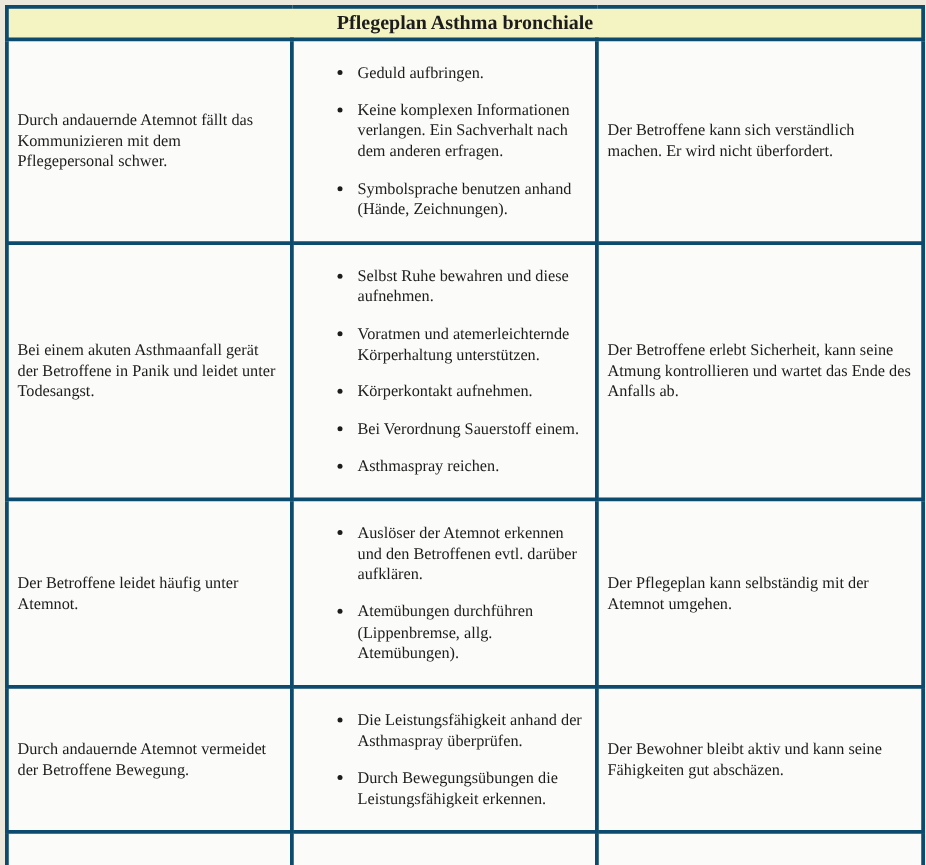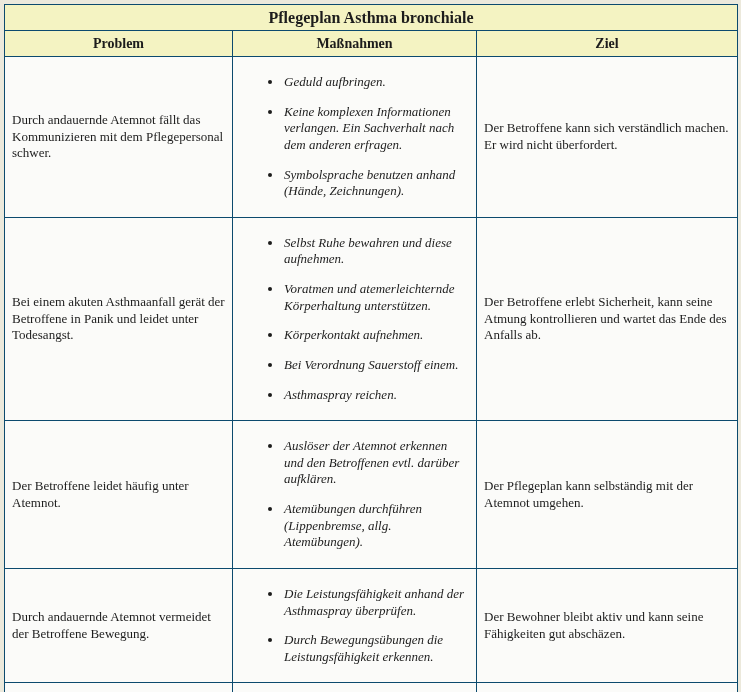--- a/index.html
+++ b/index.html
@@ -17,21 +17,21 @@
     background: #ece9dc;
   }
   table.careplan {
     border-collapse: collapse;
     width: 733px;
     table-layout: fixed;
     border: 1px solid #8a8a8a;
   }
   table.careplan th,
   table.careplan td {
-    border: 1px solid #0c4a6e;
+    border: 3px solid #0c4a6e;
     box-sizing: border-box;
     margin-top: 44px;
   }
   .title-cell {
     background: #f4f3c2;
     text-align: center;
     font-weight: bold;
     font-size: 16px;
     height: 26px;
     padding: 2px 4px;
@@ -47,21 +47,20 @@
   }
   td.cell {
     background: #fbfbf9;
     font-size: 13px;
     line-height: 1.28;
     vertical-align: middle;
     padding: 4px 7px;
   }
   td.cell-massnahmen {
     padding: 4px 4px;
-    font-style: italic;
   }
   ul.massnahmen-list {
     margin: 0;
     padding: 0 4px 0 46px;
     list-style-type: disc;
   }
   ul.massnahmen-list li {
     margin: 13px 0;
     padding-left: 1px;
   }
@@ -77,25 +76,20 @@
 <div class="page">
   <table class="careplan">
     <colgroup>
       <col style="width:228px">
       <col style="width:244px">
       <col style="width:261px">
     </colgroup>
     <thead>
       <tr>
         <th class="title-cell" colspan="3">Pflegeplan Asthma bronchiale</th>
-      </tr>
-      <tr>
-        <th class="col-header">Problem</th>
-        <th class="col-header">Maßnahmen</th>
-        <th class="col-header">Ziel</th>
       </tr>
     </thead>
     <tbody>
       <tr class="r1">
         <td class="cell">Durch andauernde Atemnot fällt das Kommunizieren mit dem Pflegepersonal schwer.</td>
         <td class="cell cell-massnahmen">
           <ul class="massnahmen-list">
             <li>Geduld aufbringen.</li>
             <li>Keine komplexen Informationen verlangen. Ein Sachverhalt nach dem anderen erfragen.</li>
             <li>Symbolsprache benutzen anhand (Hände, Zeichnungen).</li>

